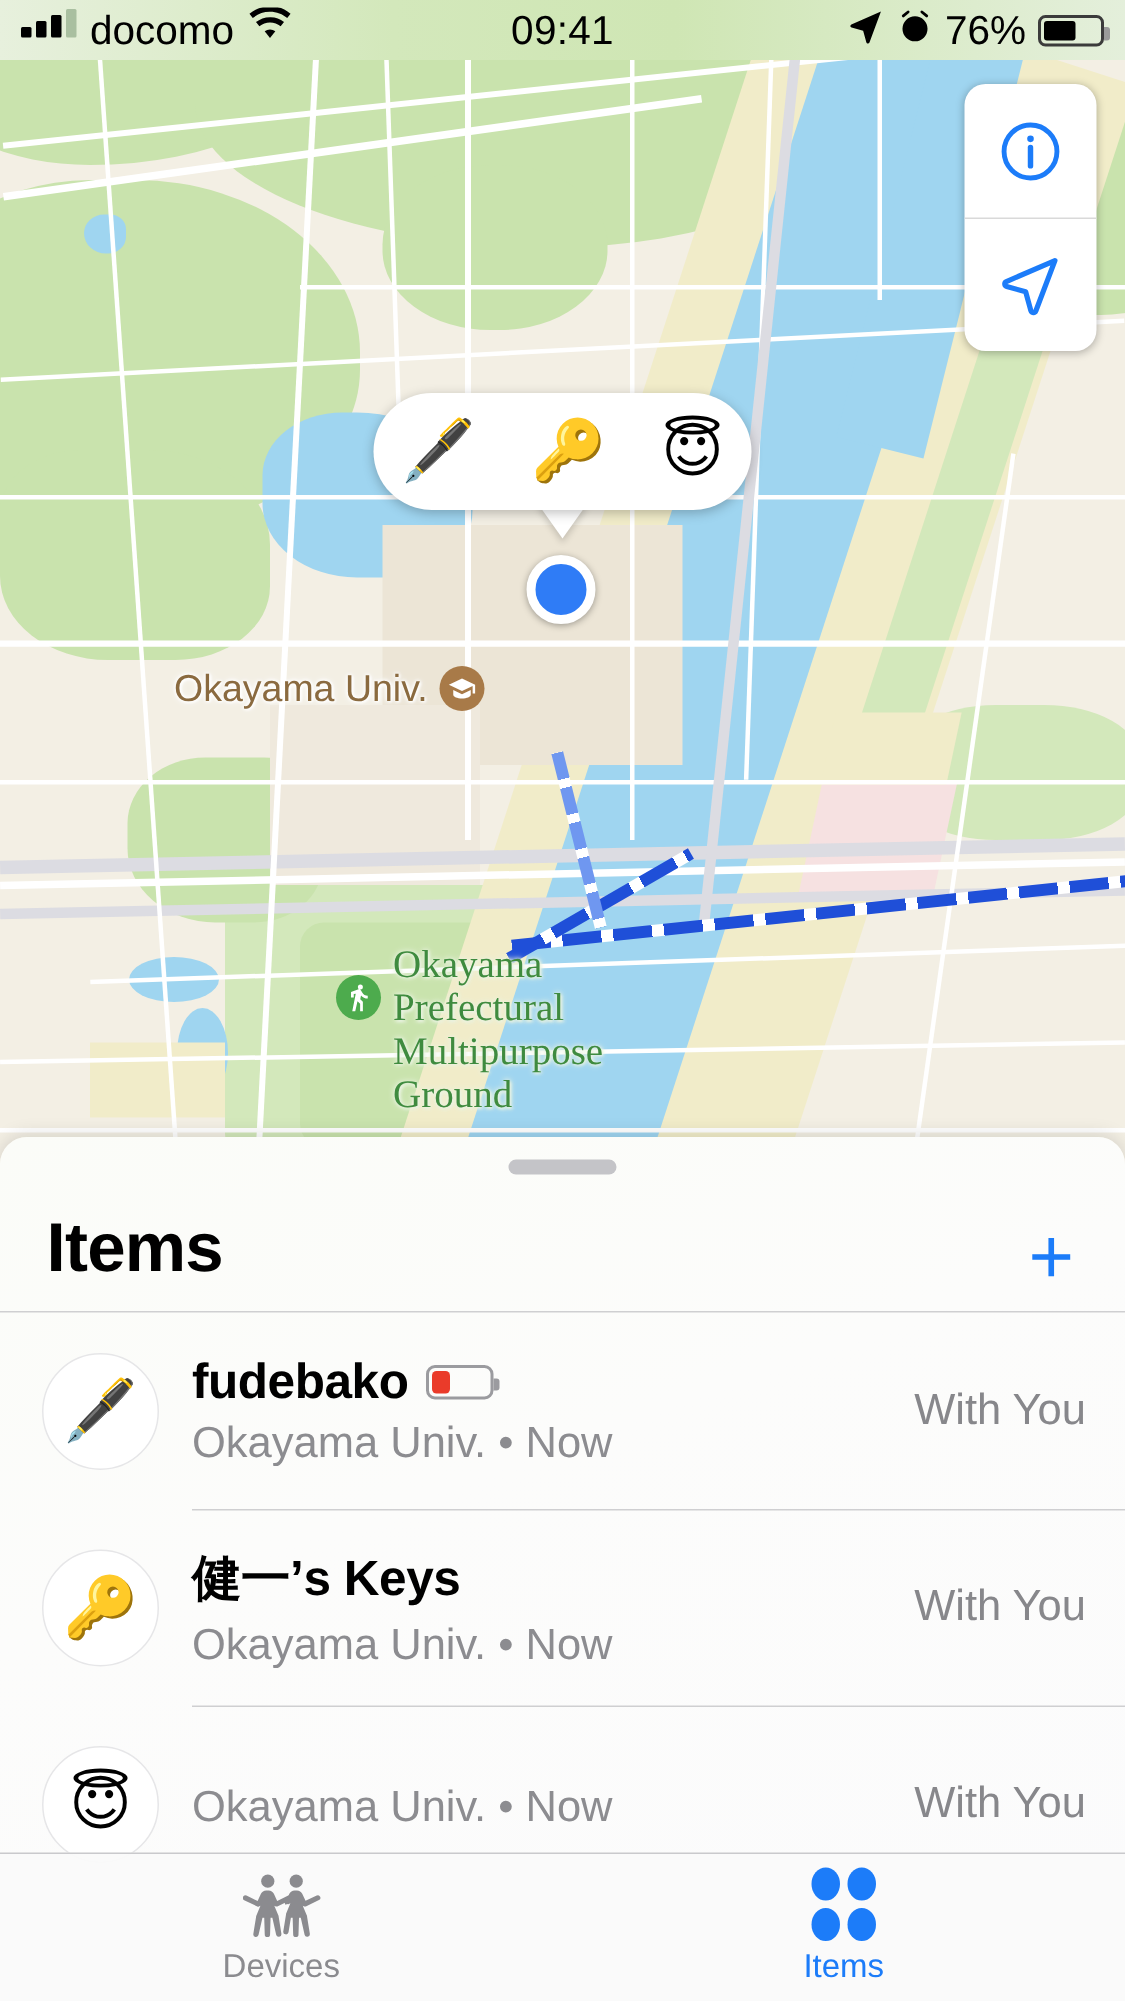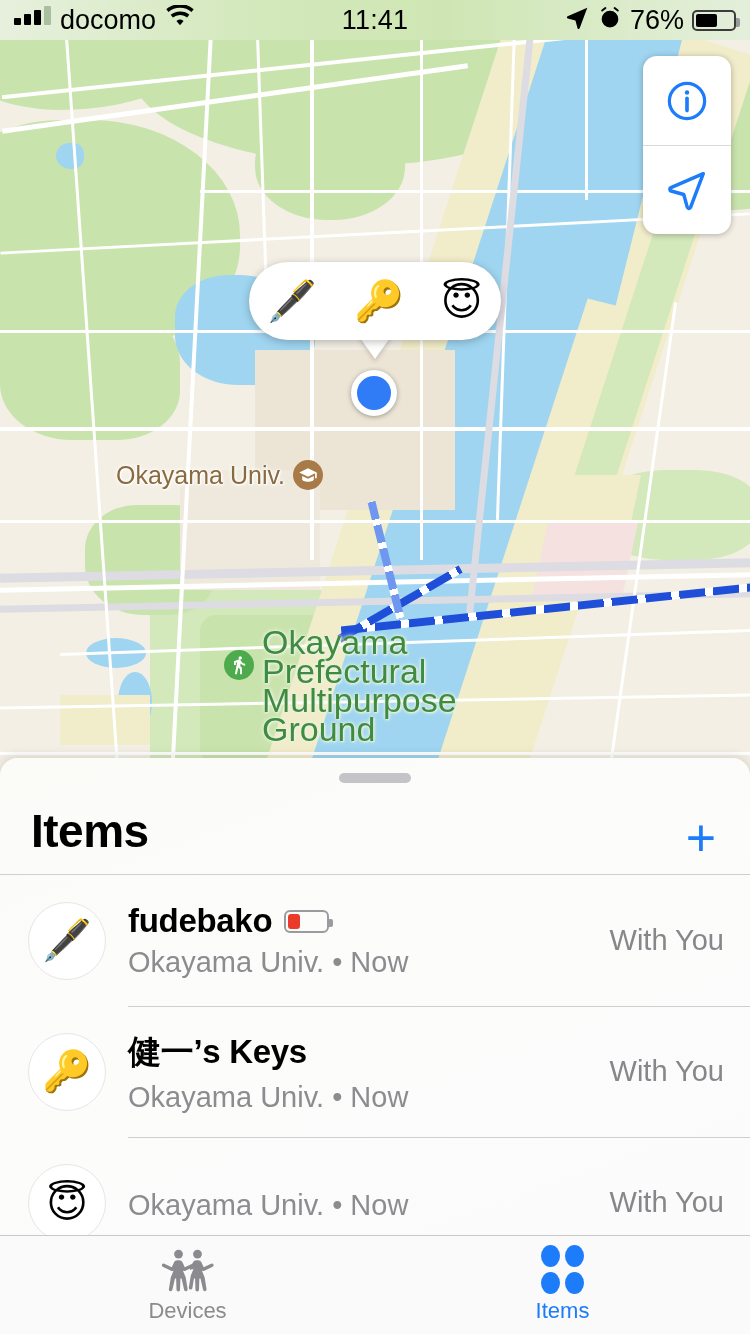--- a/index.html
+++ b/index.html
@@ -93,23 +93,24 @@
   .lbl-univ-text {
     font-size: 25px; color: #8a6a3f; font-weight: 400;
     text-shadow: 0 0 3px #fff, 0 0 3px #fff, 0 0 6px #fff, 1px 1px 2px #fff;
   }
   .poi-circle { width: 30px; height: 30px; border-radius: 50%;
                 display: flex; align-items: center; justify-content: center; }
   .poi-brown { background: #a87a48; }
   .poi-green { background: #4dab4d; }
   .lbl-ground {
     position: absolute; z-index: 12;
-    font-size: 34px; line-height: 29px; color: #3f8b3f; font-weight: 400;
+    font-size: 26px; line-height: 29px; color: #3f8b3f; font-weight: 400;
     text-shadow: 0 0 3px #eaf3e2, 0 0 5px #eaf3e2, 1px 1px 2px #eaf3e2;
     width: 170px;
+    font-family: Liberation Serif, serif;
   }
 
   
   #sheet {
     position: absolute; left: 0; bottom: 0; width: 750px; height: 576px;
     background: linear-gradient(160deg,#fbfcf8 0%,#fcfcfb 40%,#fbfbfc 100%);
     border-radius: 18px 18px 0 0;
     box-shadow: 0 -2px 12px rgba(0,0,0,.12);
     z-index: 40;
     overflow: hidden;
@@ -233,21 +234,21 @@
 
     <div class="hw" style="left:340px;top:604px;width:430px;height:8px;transform:rotate(-6deg);
          background:repeating-linear-gradient(90deg,#1f4fd8 0 26px,#ffffff 26px 34px);"></div>
     <div class="hw" style="left:330px;top:600px;width:140px;height:8px;transform:rotate(-30deg);
          background:repeating-linear-gradient(90deg,#1f4fd8 0 26px,#ffffff 26px 34px);"></div>
     <div class="hw" style="left:382px;top:500px;width:8px;height:120px;transform:rotate(-14deg);
          background:repeating-linear-gradient(180deg,#6f97f0 0 18px,#ffffff 18px 24px);"></div>
 
     <div class="map-status-tint"></div>
 
-    <div class="map-label" style="left:116px;top:460px;">
+    <div class="map-label" style="left:116px;top:444px;">
       <span class="lbl-univ-text">Okayama Univ.</span>
       <span class="poi-circle poi-brown">
         <svg width="20" height="20" viewBox="0 0 24 24" fill="#fff">
             <path d="M12 4 1.5 9 12 14l8.5-4.05V16h2V9L12 4zM5 13.2V17c0 1.6 3.1 3 7 3s7-1.4 7-3v-3.8l-7 3.33-7-3.33z"></path>
           </svg>
       </span>
     </div>
 
     <div class="map-label" style="left:224px;top:650px;">
       <span class="poi-circle poi-green">
@@ -293,21 +294,21 @@
         </span>
       <span class="carrier">docomo</span>
       <span>
         <svg width="30" height="22" viewBox="0 0 24 18" fill="#000">
           <path d="M12 16.6l2.9-3.6a4.6 4.6 0 0 0-5.8 0L12 16.6z"></path>
           <path d="M12 8.2c2.2 0 4.2.78 5.8 2.07l1.85-2.3A11.3 11.3 0 0 0 12 5.3c-2.9 0-5.6 1.07-7.65 2.67l1.85 2.3A9.2 9.2 0 0 1 12 8.2z"></path>
           <path d="M12 2.3c3.6 0 6.9 1.3 9.4 3.45L23.2 3.4A16.8 16.8 0 0 0 12 -.7C7.7-.7 3.8.85.8 3.4l1.8 2.35A14.3 14.3 0 0 1 12 2.3z"></path>
         </svg>
       </span>
     </div>
-    <div class="sb-center">11:41</div>
+    <div class="sb-center">09:41</div>
     <div class="sb-right">
       <span>
         <svg width="26" height="26" viewBox="0 0 24 24" fill="#000">
           <path d="M21.5 2.5 3.3 10.4c-.9.4-.8 1.7.15 1.95l7.1 1.95 1.95 7.1c.25.95 1.55 1.05 1.95.15L21.5 2.5z"></path>
         </svg>
       </span>
       <span>
         <svg width="24" height="24" viewBox="0 0 24 24" fill="none" stroke="#000" stroke-width="1.9">
           <circle cx="12" cy="13.2" r="7.4" fill="#000"></circle>
           <path d="M4.2 4.6 7.4 2M19.8 4.6 16.6 2" stroke-linecap="round"></path>

